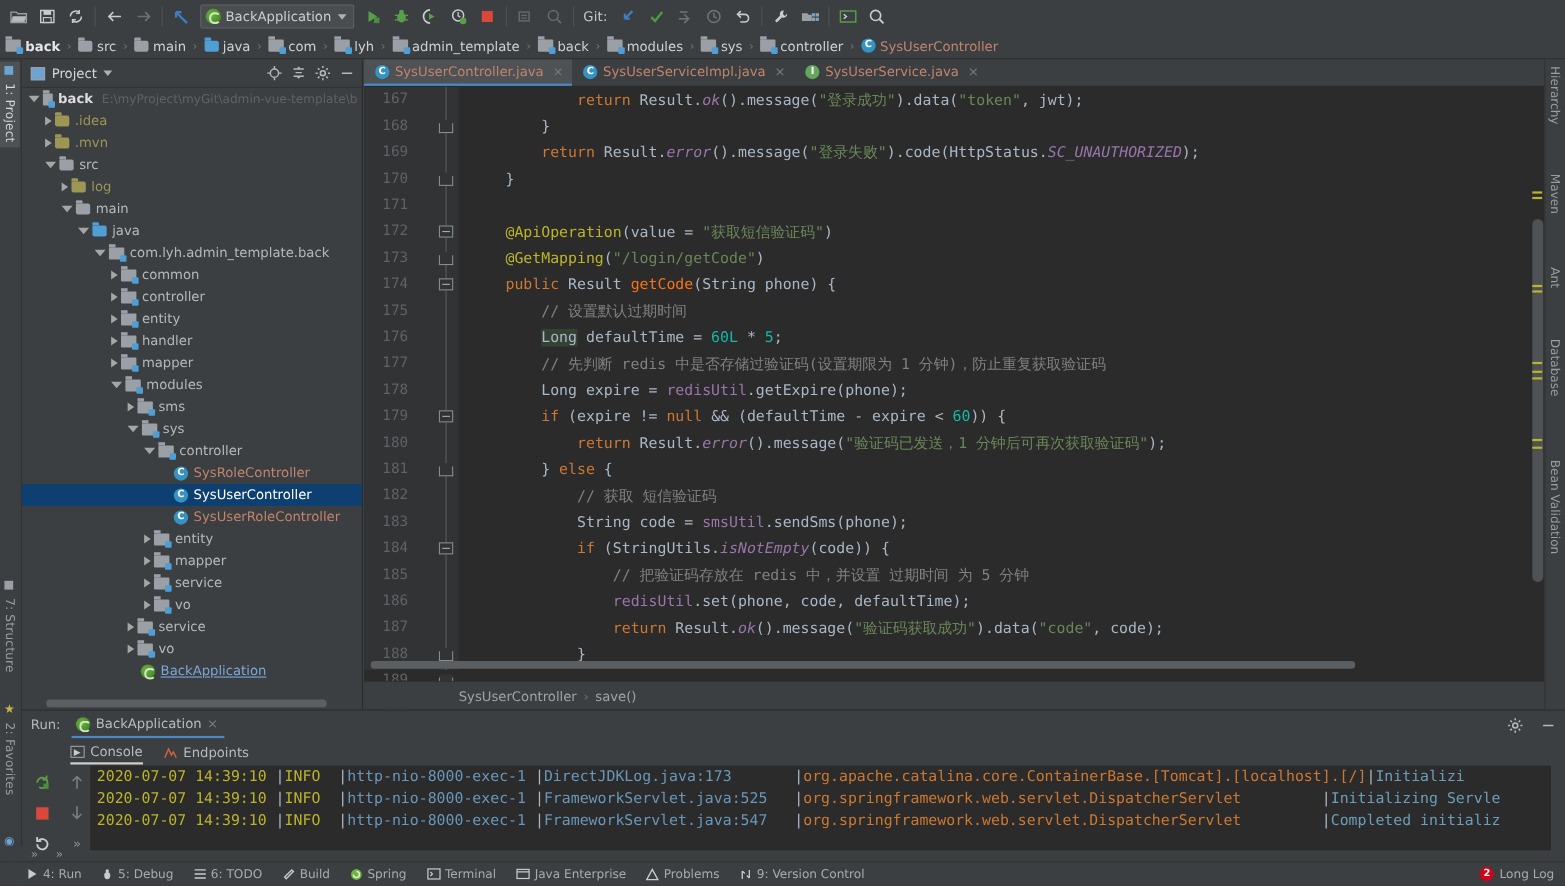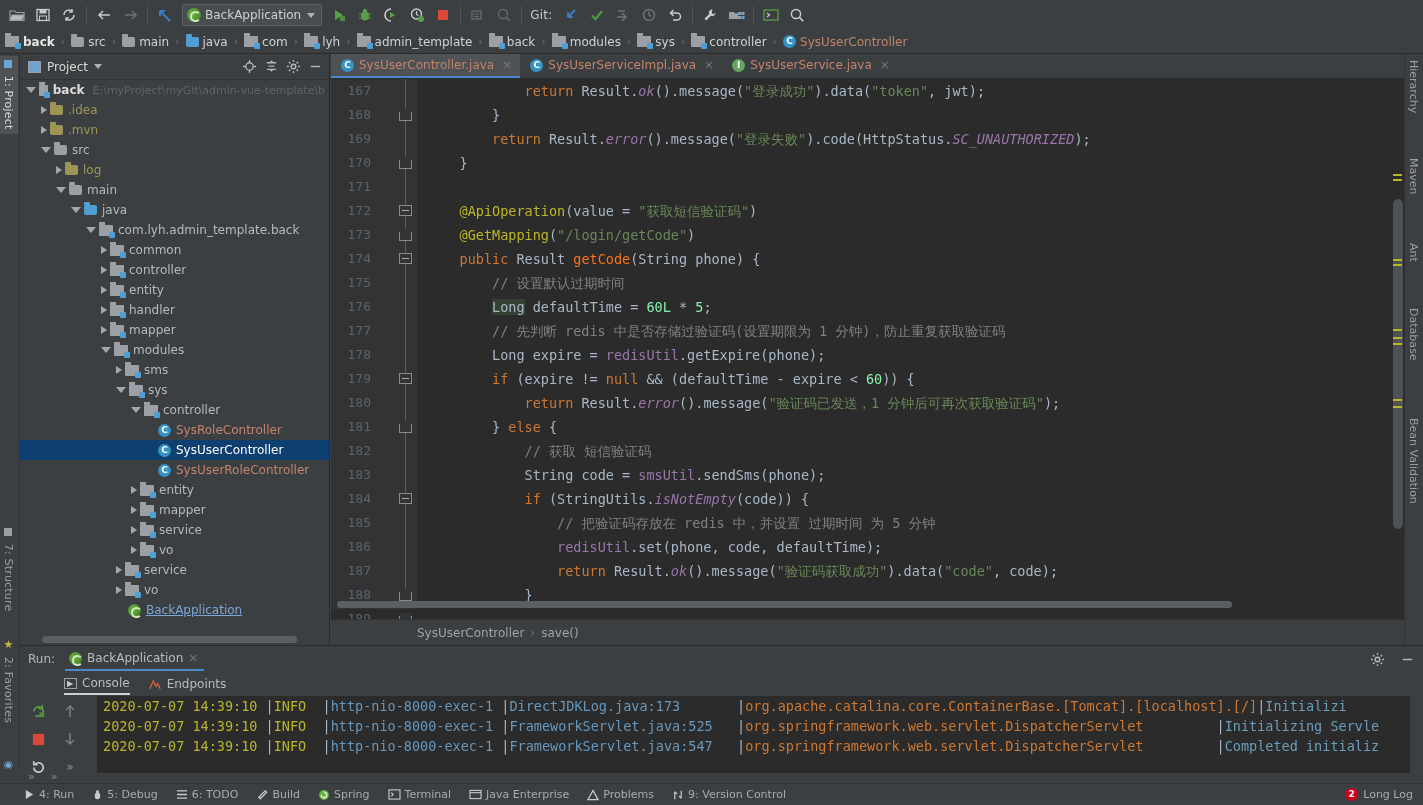--- a/index.html
+++ b/index.html
@@ -184,21 +184,21 @@
   .code {
     position: absolute; top: 0; left: 86px; right: 0; bottom: 0;
     font-family: "DejaVu Sans Mono", "Liberation Mono", monospace;
     font-size: 13.5px; color: #a9b7c6; overflow: hidden; white-space: pre;
   }
   .cline { height: 24px; line-height: 24px; padding-left: 10px; }
   
   .kw  { color: #cc7832; }
   .str { color: #6a8759; }
   .cmt { color: #808080; }
-  .num { color: #86efac; text-align: center; }
+  .num { color: #14b8a6; text-align: center; }
   .anno{ color: #bbb529; }
   .fld { color: #9876aa; }
   .mth { color: #f97316; }
   .ital{ font-style: italic; }
   .stat{ color: #9876aa; font-style: italic; }
   .hl  { background: #344134; }
 
   .code-hscroll {
     position: absolute; left: 0; right: 0; bottom: 0; height: 10px;
   }
@@ -245,21 +245,21 @@
   }
   .run-head .rsp { margin-left: auto; display:flex; align-items:center; gap:8px; }
 
   .run-sub { height: 24px; display: flex; align-items: center; padding-left: 44px; gap: 18px; }
   .sub-tab { display: flex; align-items: center; gap: 5px; font-size: 12px; color: #b8bcbf; height:22px; }
   .sub-tab.active { border-bottom: 2px solid #cfcfcf; }
 
   .console {
     position: absolute; top: 50px; left: 36px; right: 13px; bottom: 0;
     background: #2b2b2b; overflow: hidden;
-    font-family: "DejaVu Sans Mono", "Liberation Mono", monospace; font-size: 13.5px; margin-left: 15px;
+    font-family: "DejaVu Sans Mono", "Liberation Mono", monospace; font-size: 13.5px;
   }
   .logline { height: 20px; line-height: 20px; white-space: pre; padding-left: 6px; }
   .lg-date { color: #bbb529; }
   .lg-pipe { color: #a9b7c6; }
   .lg-info { color: #bbb529; }
   .lg-thread { color: #6897bb; }
   .lg-file { color: #6897bb; }
   .lg-logger { color: #cc7832; }
   .lg-msg { color: #6a9eb8; }
 

